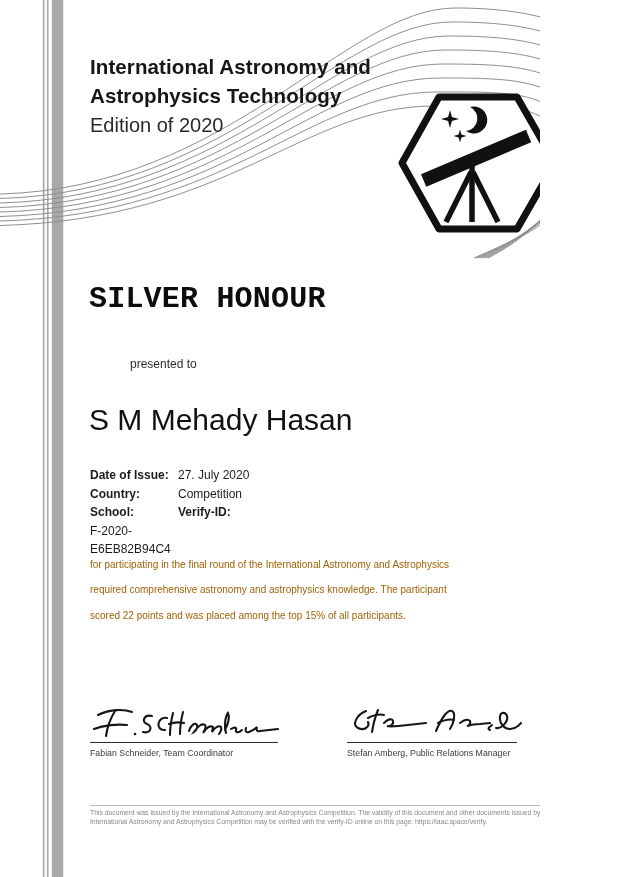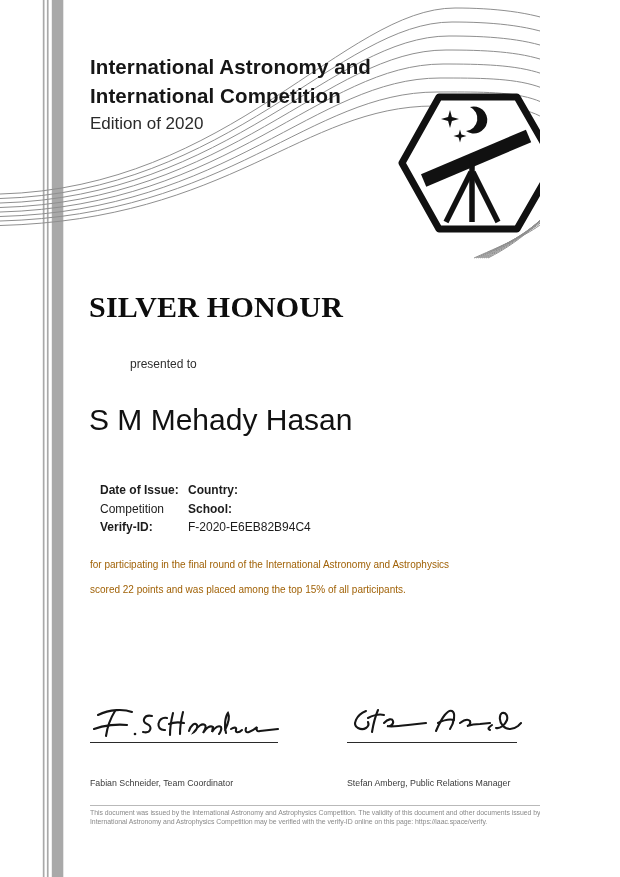--- a/index.html
+++ b/index.html
@@ -3,30 +3,30 @@
 <meta charset="utf-8">
 <style>
   html,body{margin:0;padding:0;background:#ffffff;}
   .page{
     position:relative;width:540px;height:877px;background:#ffffff;overflow:hidden;
     font-family:"Liberation Sans",sans-serif;color:#141414;
   }
   svg.decor{position:absolute;left:0;top:0;z-index:1;}
   .txt{position:absolute;z-index:2;}
   .title{left:90px;top:52px;font-size:20.5px;font-weight:700;line-height:29px;color:#161616;letter-spacing:.1px;}
-  .edition{left:90px;top:114px;font-size:17px;font-weight:400;color:#2a2a2a;}
-  .award-title{left:89px;top:290px;font-family:Liberation Serif, serif;font-size:30px;font-weight:800;color:#0d0d0d;letter-spacing:.2px;}
+  .edition{left:90px;top:114px;font-size:20px;font-weight:400;color:#2a2a2a;}
+  .award-title{left:89px;top:282px;font-family:Liberation Mono, monospace;font-size:30px;font-weight:800;color:#0d0d0d;letter-spacing:.2px;}
   .presented{left:90px;top:357px;font-size:12px;color:#2e2e2e;margin-left:40px;}
   .name{left:89px;top:403px;font-size:30px;font-weight:400;color:#111;}
-  .details{left:100px;top:466px;font-size:12px;line-height:18.6px;display:grid;grid-template-columns:88px auto;color:#1c1c1c;margin-top:15px;}
+  .details{left:90px;top:466px;font-size:12px;line-height:18.6px;display:grid;grid-template-columns:88px auto;color:#1c1c1c;}
   .details .lbl{font-weight:700;}
   .body-par{left:90px;top:552px;font-size:10px;line-height:25.4px;color:#a16207;white-space:nowrap;}
   .sig-script{position:absolute;z-index:2;}
   .sig-line{position:absolute;z-index:2;height:1.3px;background:#2a2a2a;}
-  .sig-caption{position:absolute;z-index:2;font-size:8.8px;color:#3a3a3a;margin-top:30px;}
+  .sig-caption{position:absolute;z-index:2;font-size:8.8px;color:#3a3a3a;}
   .footer-rule{position:absolute;z-index:2;left:90px;top:805px;width:452px;height:1px;background:#b9b9b9;}
   .footer-text{left:90px;top:809px;font-size:6.9px;line-height:8.6px;color:#8a8a8a;letter-spacing:-.05px;white-space:nowrap;}
 </style>
 </head>
 <body>
 
 <div class="page">
 
   <svg class="decor" width="620" height="877" viewBox="0 0 620 877">
 
@@ -56,39 +56,41 @@
       <g stroke="#111111" stroke-width="5.5">
         <line x1="472" y1="160" x2="472" y2="222"></line>
         <line x1="471" y1="172" x2="446" y2="222"></line>
         <line x1="473" y1="172" x2="498" y2="222"></line>
       </g>
     </g>
   </svg>
 
   <div class="txt title">
     <div>International Astronomy and</div>
-    <div>International Competition</div>
+    <div>Astrophysics Technology</div>
   </div>
   <div class="txt edition">Edition of 2020</div>
 
   <div class="txt award-title">SILVER HONOUR</div>
   <div class="txt presented">presented to</div>
   <div class="txt name">S M Mehady Hasan</div>
 
   <div class="txt details">
     <div class="lbl">Date of Issue:</div>
+    <div class="val">27. July 2020</div>
     <div class="lbl">Country:</div>
     <div class="val">Competition</div>
     <div class="lbl">School:</div>
     <div class="lbl">Verify-ID:</div>
     <div class="val">F-2020-E6EB82B94C4</div>
   </div>
 
   <div class="txt body-par">
     <div>for participating in the final round of the International Astronomy and Astrophysics</div>
+    <div>required comprehensive astronomy and astrophysics knowledge. The participant</div>
     <div>scored 22 points and was placed among the top 15% of all participants.</div>
   </div>
 
   <svg class="sig-script" style="left:90px;top:703px;" width="195" height="38" viewBox="0 0 195 38" fill="none" stroke="#161616" stroke-width="2.1" stroke-linecap="round">
     <path d="M8,12 C20,6 34,6 42,9"></path>
     <path d="M25,8 C20,16 17,26 16,33"></path>
     <path d="M4,26 C14,22 28,21 37,22"></path>
     <circle cx="45" cy="31" r="1.3" fill="#161616" stroke="none"></circle>
     <path d="M62,13 C54,11 51,19 57,21 C63,23 61,31 53,29"></path>
     <path d="M77,15 C67,13 65,28 75,27"></path>

